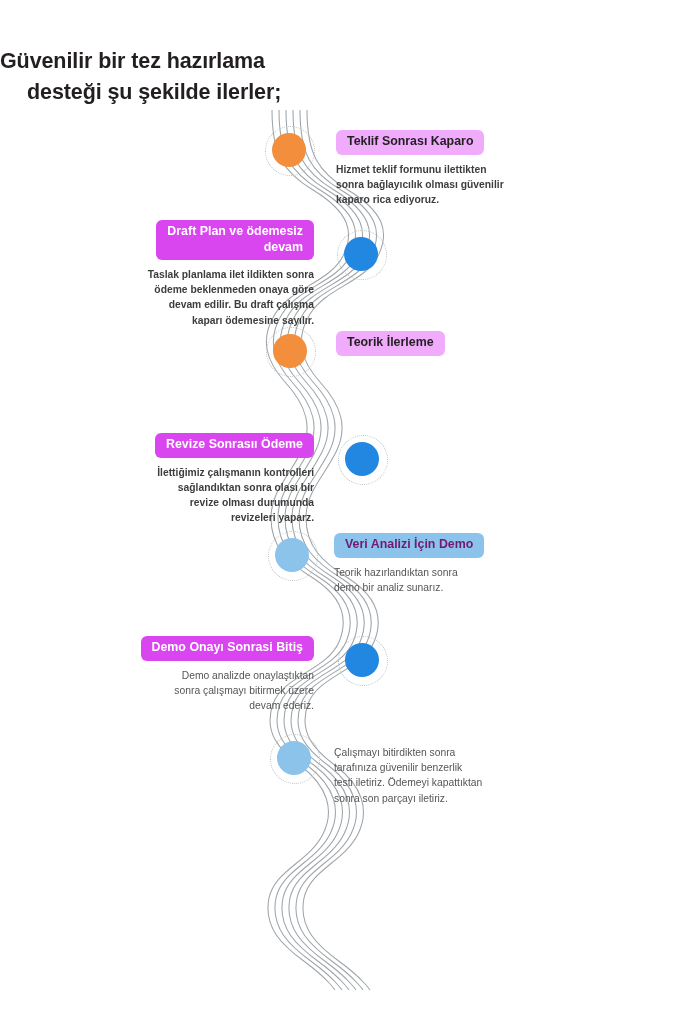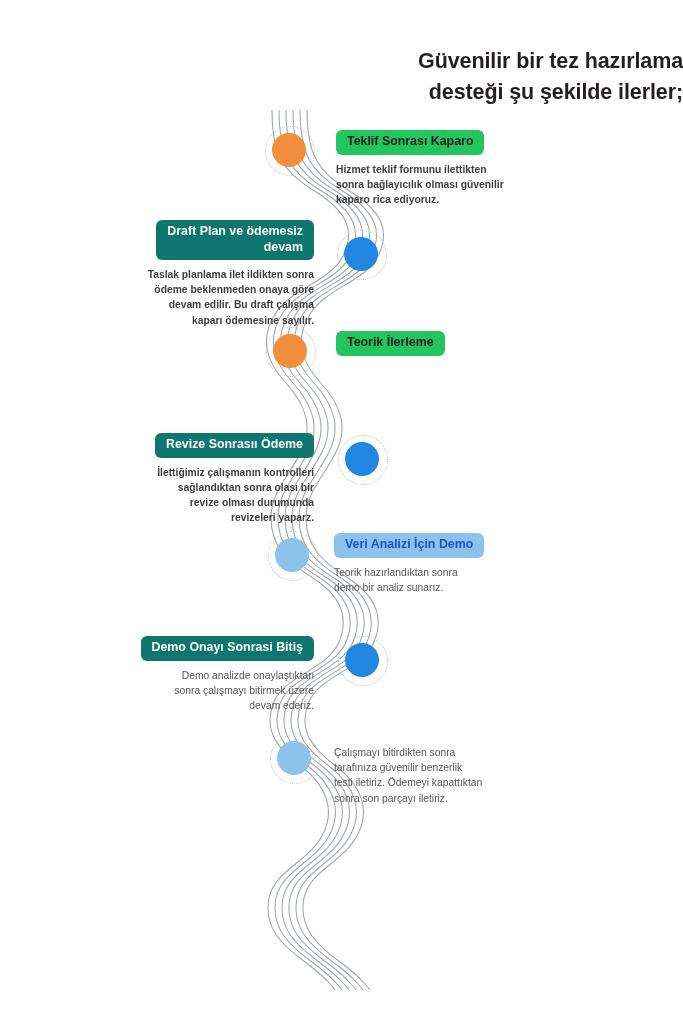--- a/index.html
+++ b/index.html
@@ -15,21 +15,21 @@
     font-family: "Liberation Sans", sans-serif;
     -webkit-font-smoothing: antialiased;
   }
 
   
   .title {
     position: absolute;
     top: 46px;
     left: 0;
     width: 683px;
-    text-align: right;
+    text-align: left;
     font-size: 21.5px;
     font-weight: bold;
     line-height: 1.42;
     color: #231f20;
     letter-spacing: -0.1px;
   }
   .title .l2 { display: block; margin-left: 27px; }
 
   
   .ribbon {
@@ -76,23 +76,23 @@
   .pill {
     display: inline-block;
     padding: 4px 11px 5px;
     border-radius: 6px;
     font-size: 12.4px;
     font-weight: bold;
     line-height: 1.25;
     color: #231f20;
     white-space: pre-line;
   }
-  .pill.orange { background: #22c55e; }
-  .pill.blue   { background: #0f766e; color: #ffffff; }
-  .pill.lblue  { background: #8cc3ea; color: #1d4ed8; }
+  .pill.orange { background: #f0abfc; }
+  .pill.blue   { background: #d946ef; color: #ffffff; }
+  .pill.lblue  { background: #8cc3ea; color: #701a75; }
 
   .desc {
     margin-top: 7px;
     font-size: 10.3px;
     font-weight: bold;
     line-height: 1.48;
     color: #3d3d3d;
     white-space: pre-line;
   }
   .desc.light {

